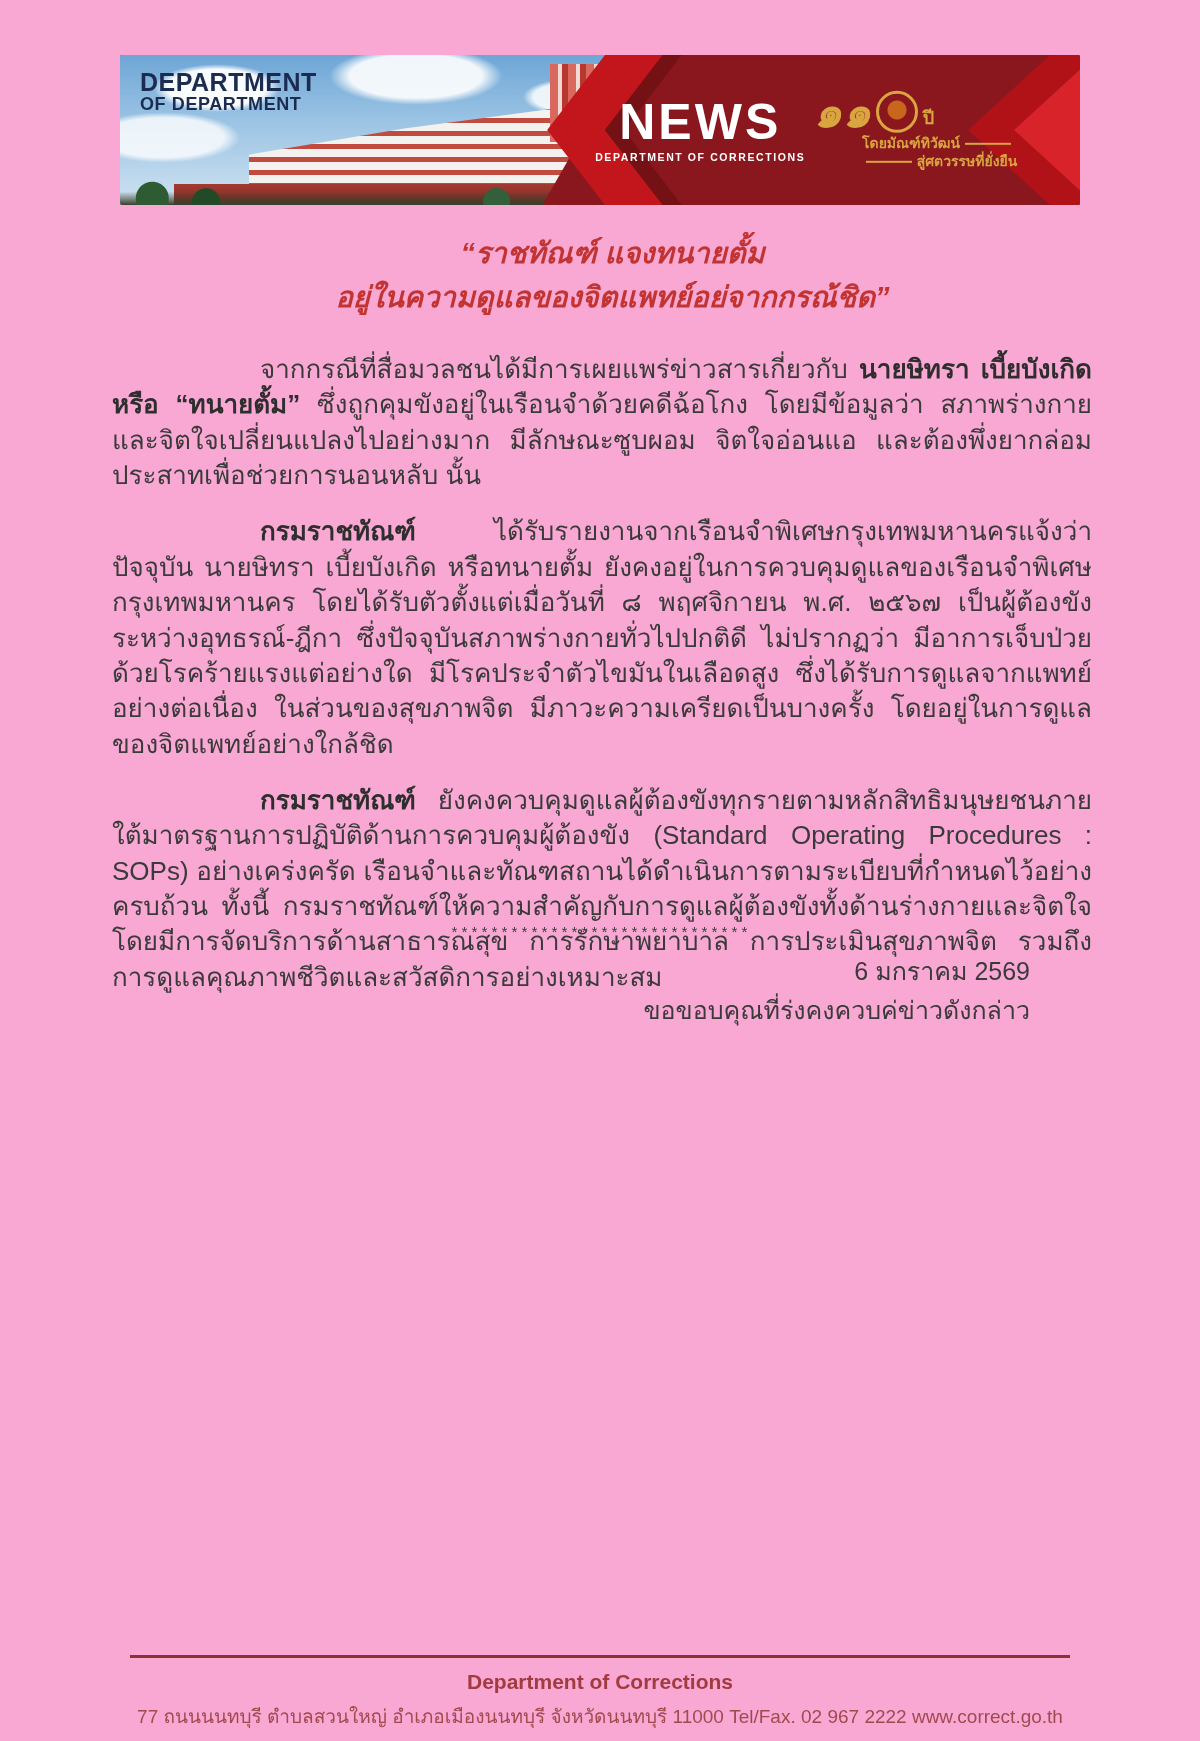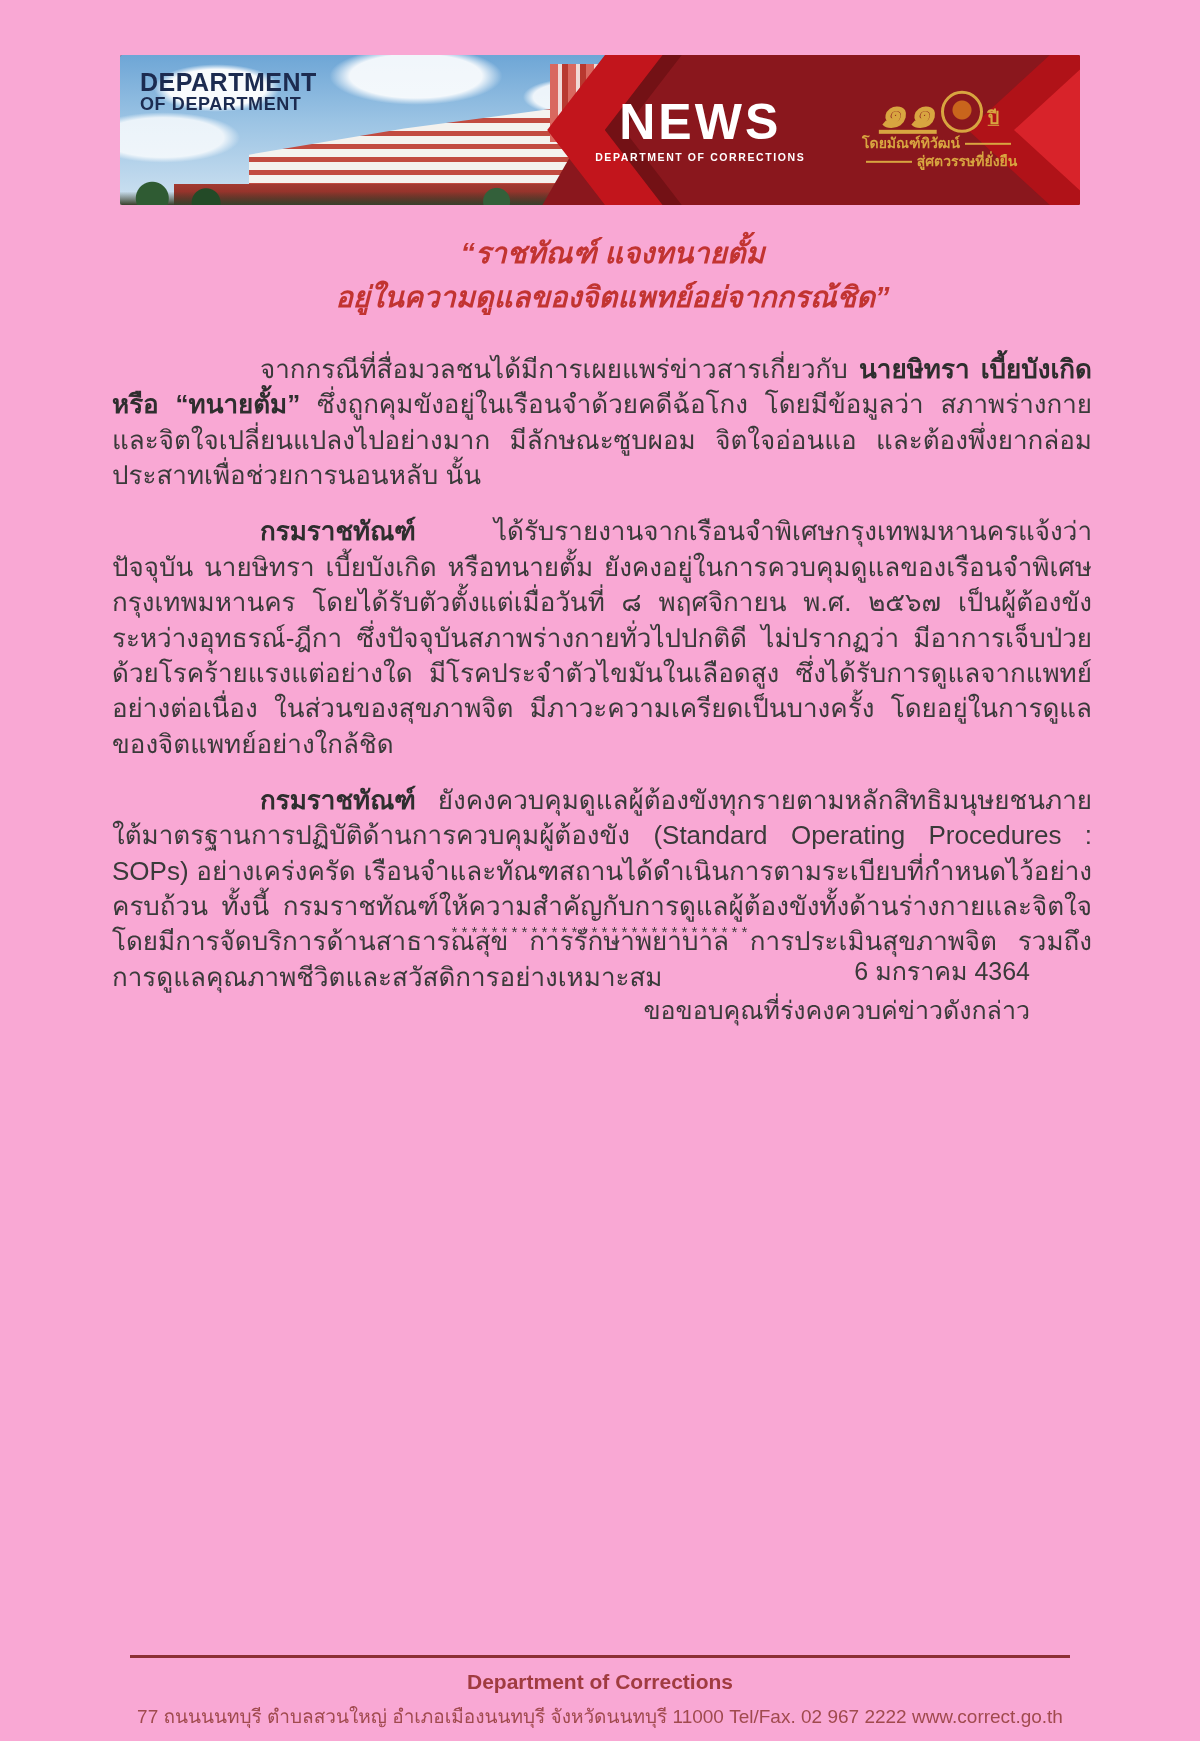--- a/index.html
+++ b/index.html
@@ -58,21 +58,21 @@
   .chev{position:absolute;top:-6px;bottom:-6px;}
   .chev-shape{clip-path:polygon(52% 0, 100% 0, 48% 50%, 100% 100%, 52% 100%, 0 50%);}
   .chev-left-dark{left:46.5%;width:120px;background:#6f1014;opacity:.85;}
   .chev-left{left:44.5%;width:120px;background:#c2151c;}
   .chev-right-outer{right:-58px;width:170px;background:#b01218;}
   .chev-right-inner{right:-104px;width:170px;background:#d8232a;}
   .news-block{position:absolute;left:49.5%;top:50%;transform:translateY(-50%);color:#fff;text-align:center;}
   .news-title{font-size:50px;font-weight:800;letter-spacing:3px;line-height:1;}
   .news-sub{font-size:10.5px;font-weight:700;letter-spacing:1.6px;margin-top:4px;}
   .anniv{position:absolute;right:16px;top:50%;transform:translateY(-50%);color:#d8a540;text-align:center;width:250px;}
-  .anniv-row{display:flex;align-items:center;justify-content:center;gap:2px;text-decoration:underline;}
+  .anniv-row{display:flex;align-items:center;gap:2px;}
   .anniv-num{font-size:44px;font-weight:800;line-height:1;font-style:italic;letter-spacing:1px;}
   .anniv-seal{
     width:42px;height:42px;border-radius:50%;border:3px solid #d8a540;box-sizing:border-box;
     background:radial-gradient(circle at 50% 45%, #c9651c 0 9px, #8a171d 10px 70%);
     margin-left:2px;
   }
   .anniv-year{font-size:18px;font-weight:700;align-self:flex-end;margin:0 0 2px 3px;}
   .anniv-l1,.anniv-l2{font-size:14px;font-weight:700;line-height:1.3;}
   .anniv-l1::after,.anniv-l2::before{
     content:"";display:inline-block;vertical-align:middle;width:46px;height:2px;background:#d8a540;margin:0 5px;
@@ -148,21 +148,21 @@
 
   <div class="body-text">
     <p class="para"><span>จากกรณีที่สื่อมวลชนได้มีการเผยแพร่ข่าวสารเกี่ยวกับ </span><b>นายษิทรา เบี้ยบังเกิด หรือ “ทนายตั้ม” </b><span>ซึ่งถูกคุมขังอยู่ในเรือนจำด้วยคดีฉ้อโกง โดยมีข้อมูลว่า สภาพร่างกายและจิตใจเปลี่ยนแปลงไปอย่างมาก มีลักษณะซูบผอม จิตใจอ่อนแอ และต้องพึ่งยากล่อมประสาทเพื่อช่วยการนอนหลับ นั้น</span></p>
     <p class="para"><b>กรมราชทัณฑ์ </b><span>ได้รับรายงานจากเรือนจำพิเศษกรุงเทพมหานครแจ้งว่า ปัจจุบัน นายษิทรา เบี้ยบังเกิด หรือทนายตั้ม ยังคงอยู่ในการควบคุมดูแลของเรือนจำพิเศษกรุงเทพมหานคร โดยได้รับตัวตั้งแต่เมื่อวันที่ ๘ พฤศจิกายน พ.ศ. ๒๕๖๗ เป็นผู้ต้องขังระหว่างอุทธรณ์-ฎีกา ซึ่งปัจจุบันสภาพร่างกายทั่วไปปกติดี ไม่ปรากฏว่า มีอาการเจ็บป่วยด้วยโรคร้ายแรงแต่อย่างใด มีโรคประจำตัวไขมันในเลือดสูง ซึ่งได้รับการดูแลจากแพทย์อย่างต่อเนื่อง ในส่วนของสุขภาพจิต มีภาวะความเครียดเป็นบางครั้ง โดยอยู่ในการดูแลของจิตแพทย์อย่างใกล้ชิด</span></p>
     <p class="para"><b>กรมราชทัณฑ์ </b><span>ยังคงควบคุมดูแลผู้ต้องขังทุกรายตามหลักสิทธิมนุษยชนภายใต้มาตรฐานการปฏิบัติด้านการควบคุมผู้ต้องขัง (Standard Operating Procedures : SOPs) อย่างเคร่งครัด เรือนจำและทัณฑสถานได้ดำเนินการตามระเบียบที่กำหนดไว้อย่างครบถ้วน ทั้งนี้ กรมราชทัณฑ์ให้ความสำคัญกับการดูแลผู้ต้องขังทั้งด้านร่างกายและจิตใจ โดยมีการจัดบริการด้านสาธารณสุข การรักษาพยาบาล การประเมินสุขภาพจิต รวมถึงการดูแลคุณภาพชีวิตและสวัสดิการอย่างเหมาะสม</span></p>
   </div>
 
   <div class="separator">******************************</div>
 
   <div class="signoff">
-    <div>6 มกราคม 4364</div>
+    <div>6 มกราคม 2569</div>
     <div>ขอขอบคุณที่ร่งคงควบค่ข่าวดังกล่าว</div>
   </div>
 
   <div class="footer">
     <hr class="footer-rule">
     <div class="footer-title">Department of Corrections</div>
     <div class="footer-address">77 ถนนนนทบุรี ตำบลสวนใหญ่ อำเภอเมืองนนทบุรี จังหวัดนนทบุรี 11000 Tel/Fax. 02 967 2222  www.correct.go.th</div>
   </div>
 
 </div>

